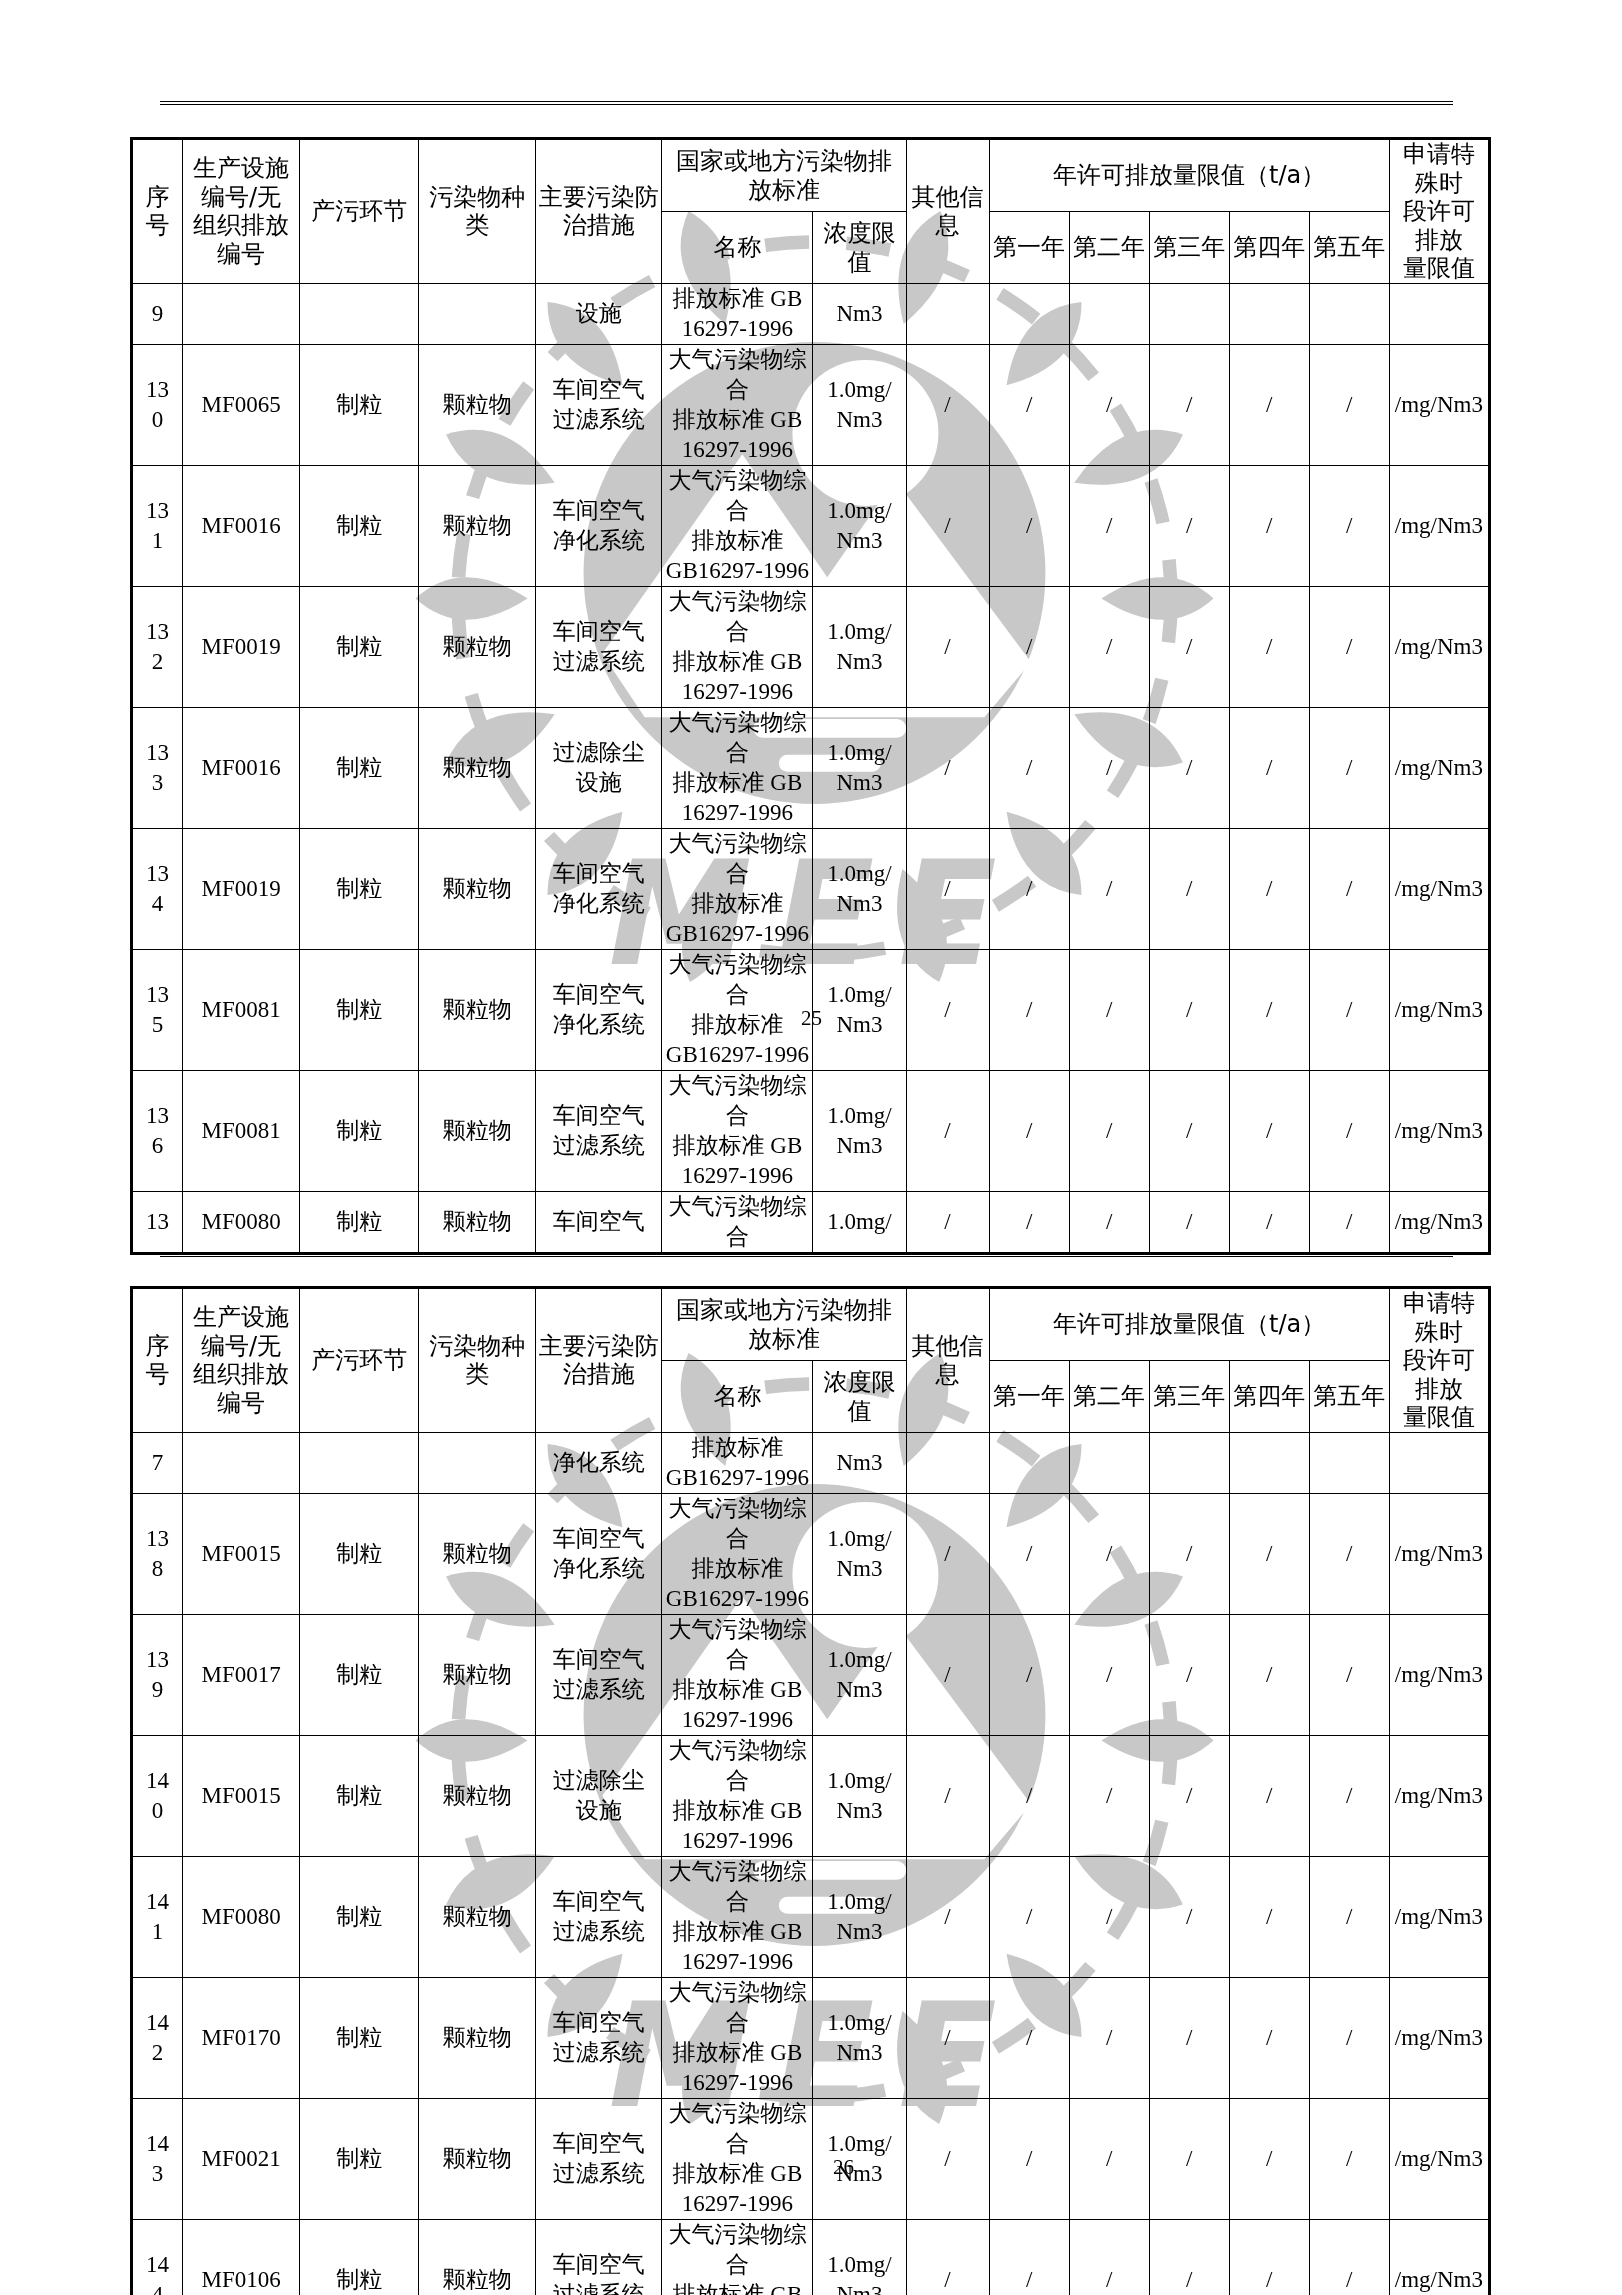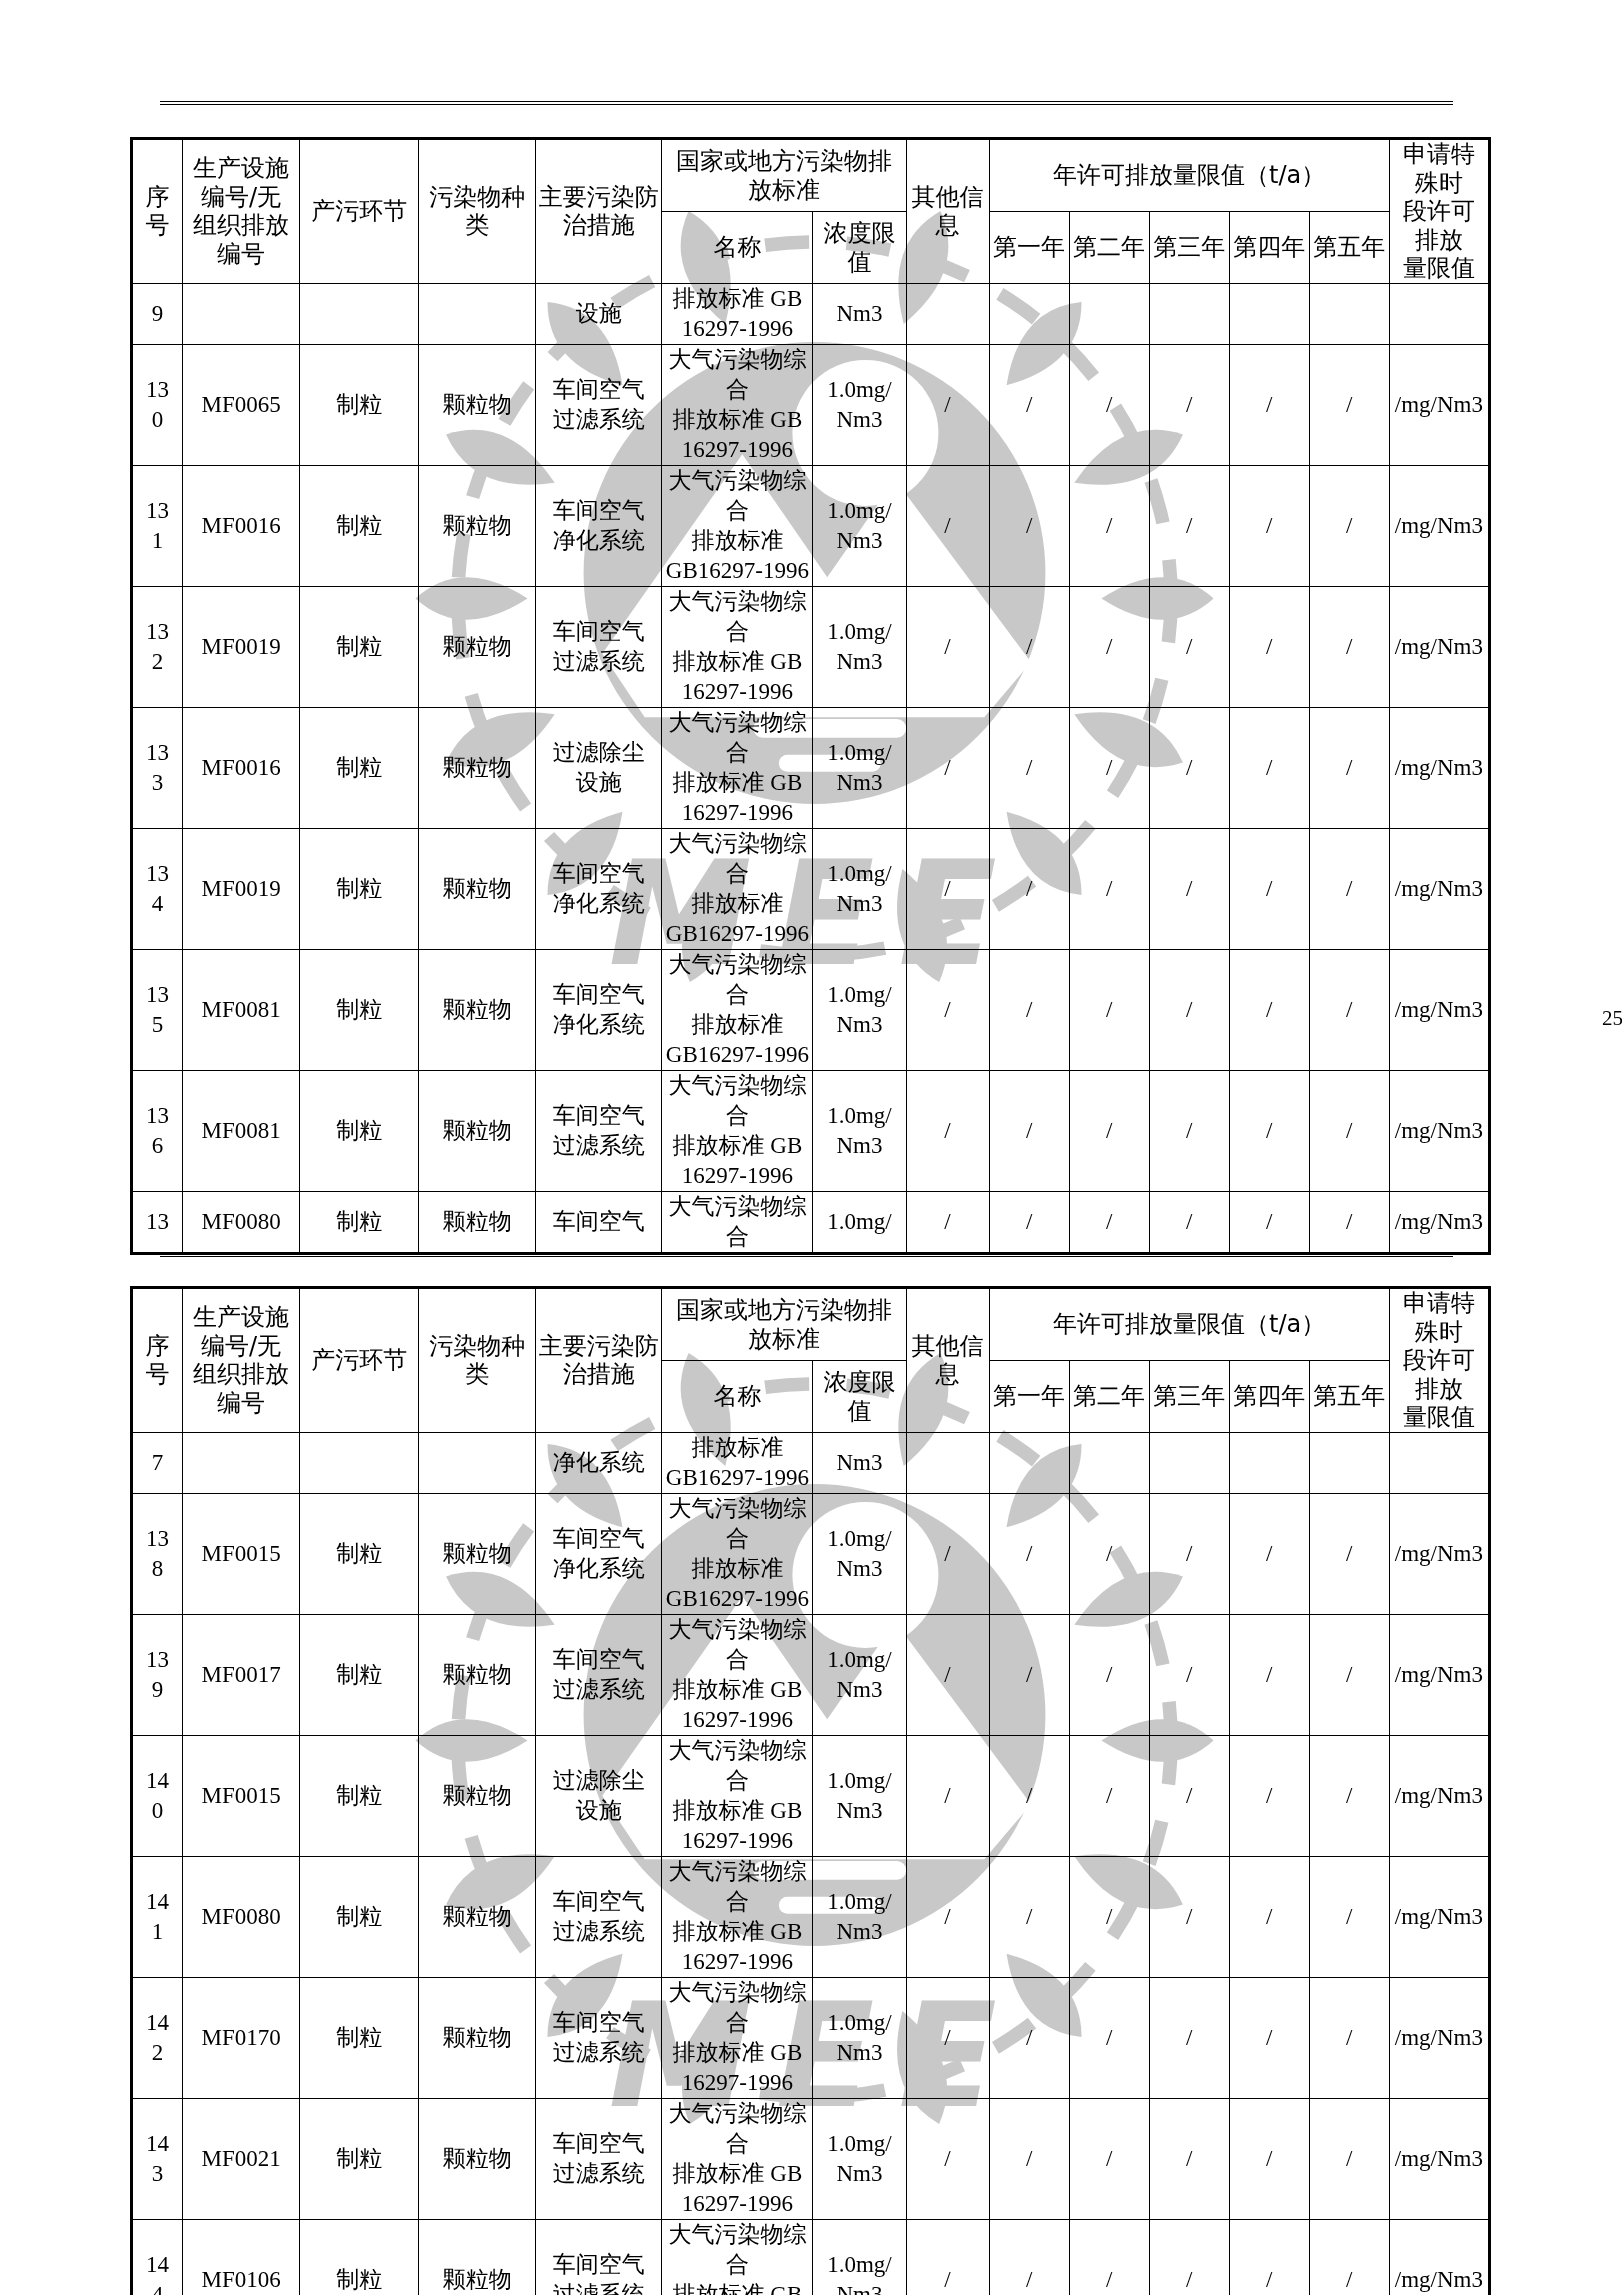--- a/index.html
+++ b/index.html
@@ -39,21 +39,21 @@
   }
   table.permit th {
     font-family:"DejaVu Sans","Liberation Sans",sans-serif;
     font-weight:500; font-size:24px; line-height:28.6px;
   }
   table.permit td {
     font-size:23px; line-height:30px;
   }
   thead tr { height:58px; }
   .page-number {
-    position:absolute; left:0; width:1623px; text-align:right;
+    position:absolute; left:0; width:1623px; text-align:center;
     font-size:21px; z-index:2;
   }
   .pn-1 { top:1006px; }
   .pn-2 { top:2155px;margin-left:32px; }
   .wm-text {
     font-family:"DejaVu Sans","Liberation Sans",sans-serif;
     font-weight:bold; font-style:italic;
     font-size:170px; letter-spacing:28px;
   }
 </style>

